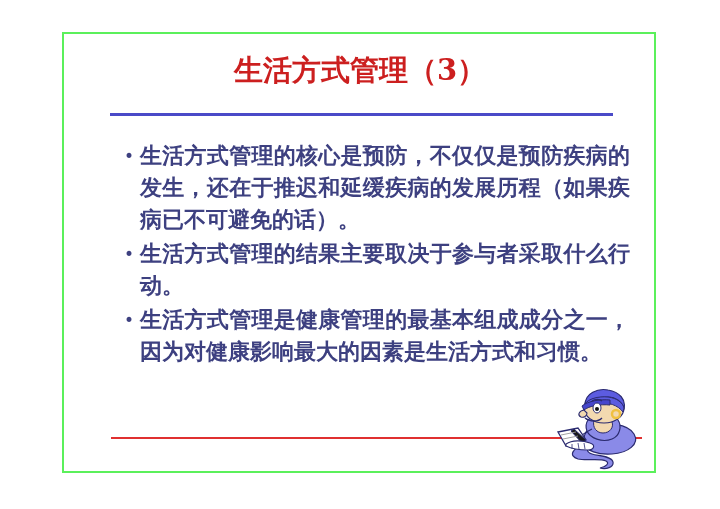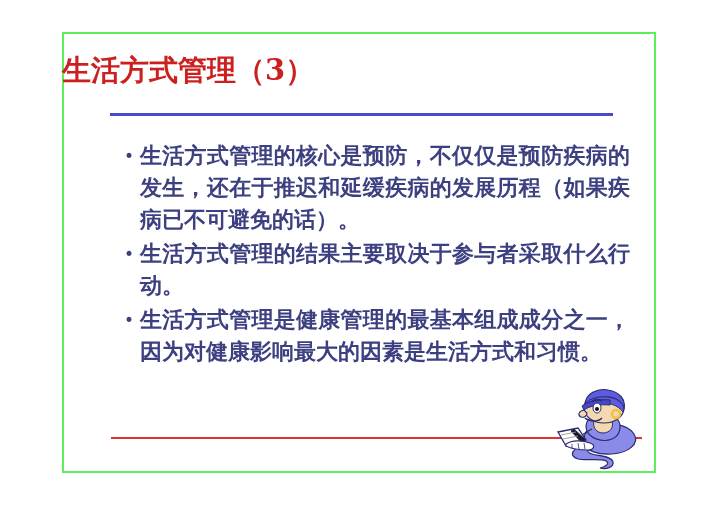--- a/index.html
+++ b/index.html
@@ -35,20 +35,21 @@
     box-sizing: border-box;
     background: transparent;
   }
 
   
   #slide-title {
     position: absolute;
     left: 62px;
     top: 52px;
     width: 596px;
+    text-align: center;
     color: #cc1f1f;
     font-family: "DejaVu Serif", "Liberation Serif", serif;
     font-weight: bold;
     font-size: 29px;
     line-height: 36px;
     letter-spacing: 0px;
     white-space: nowrap;
   }
 
   

